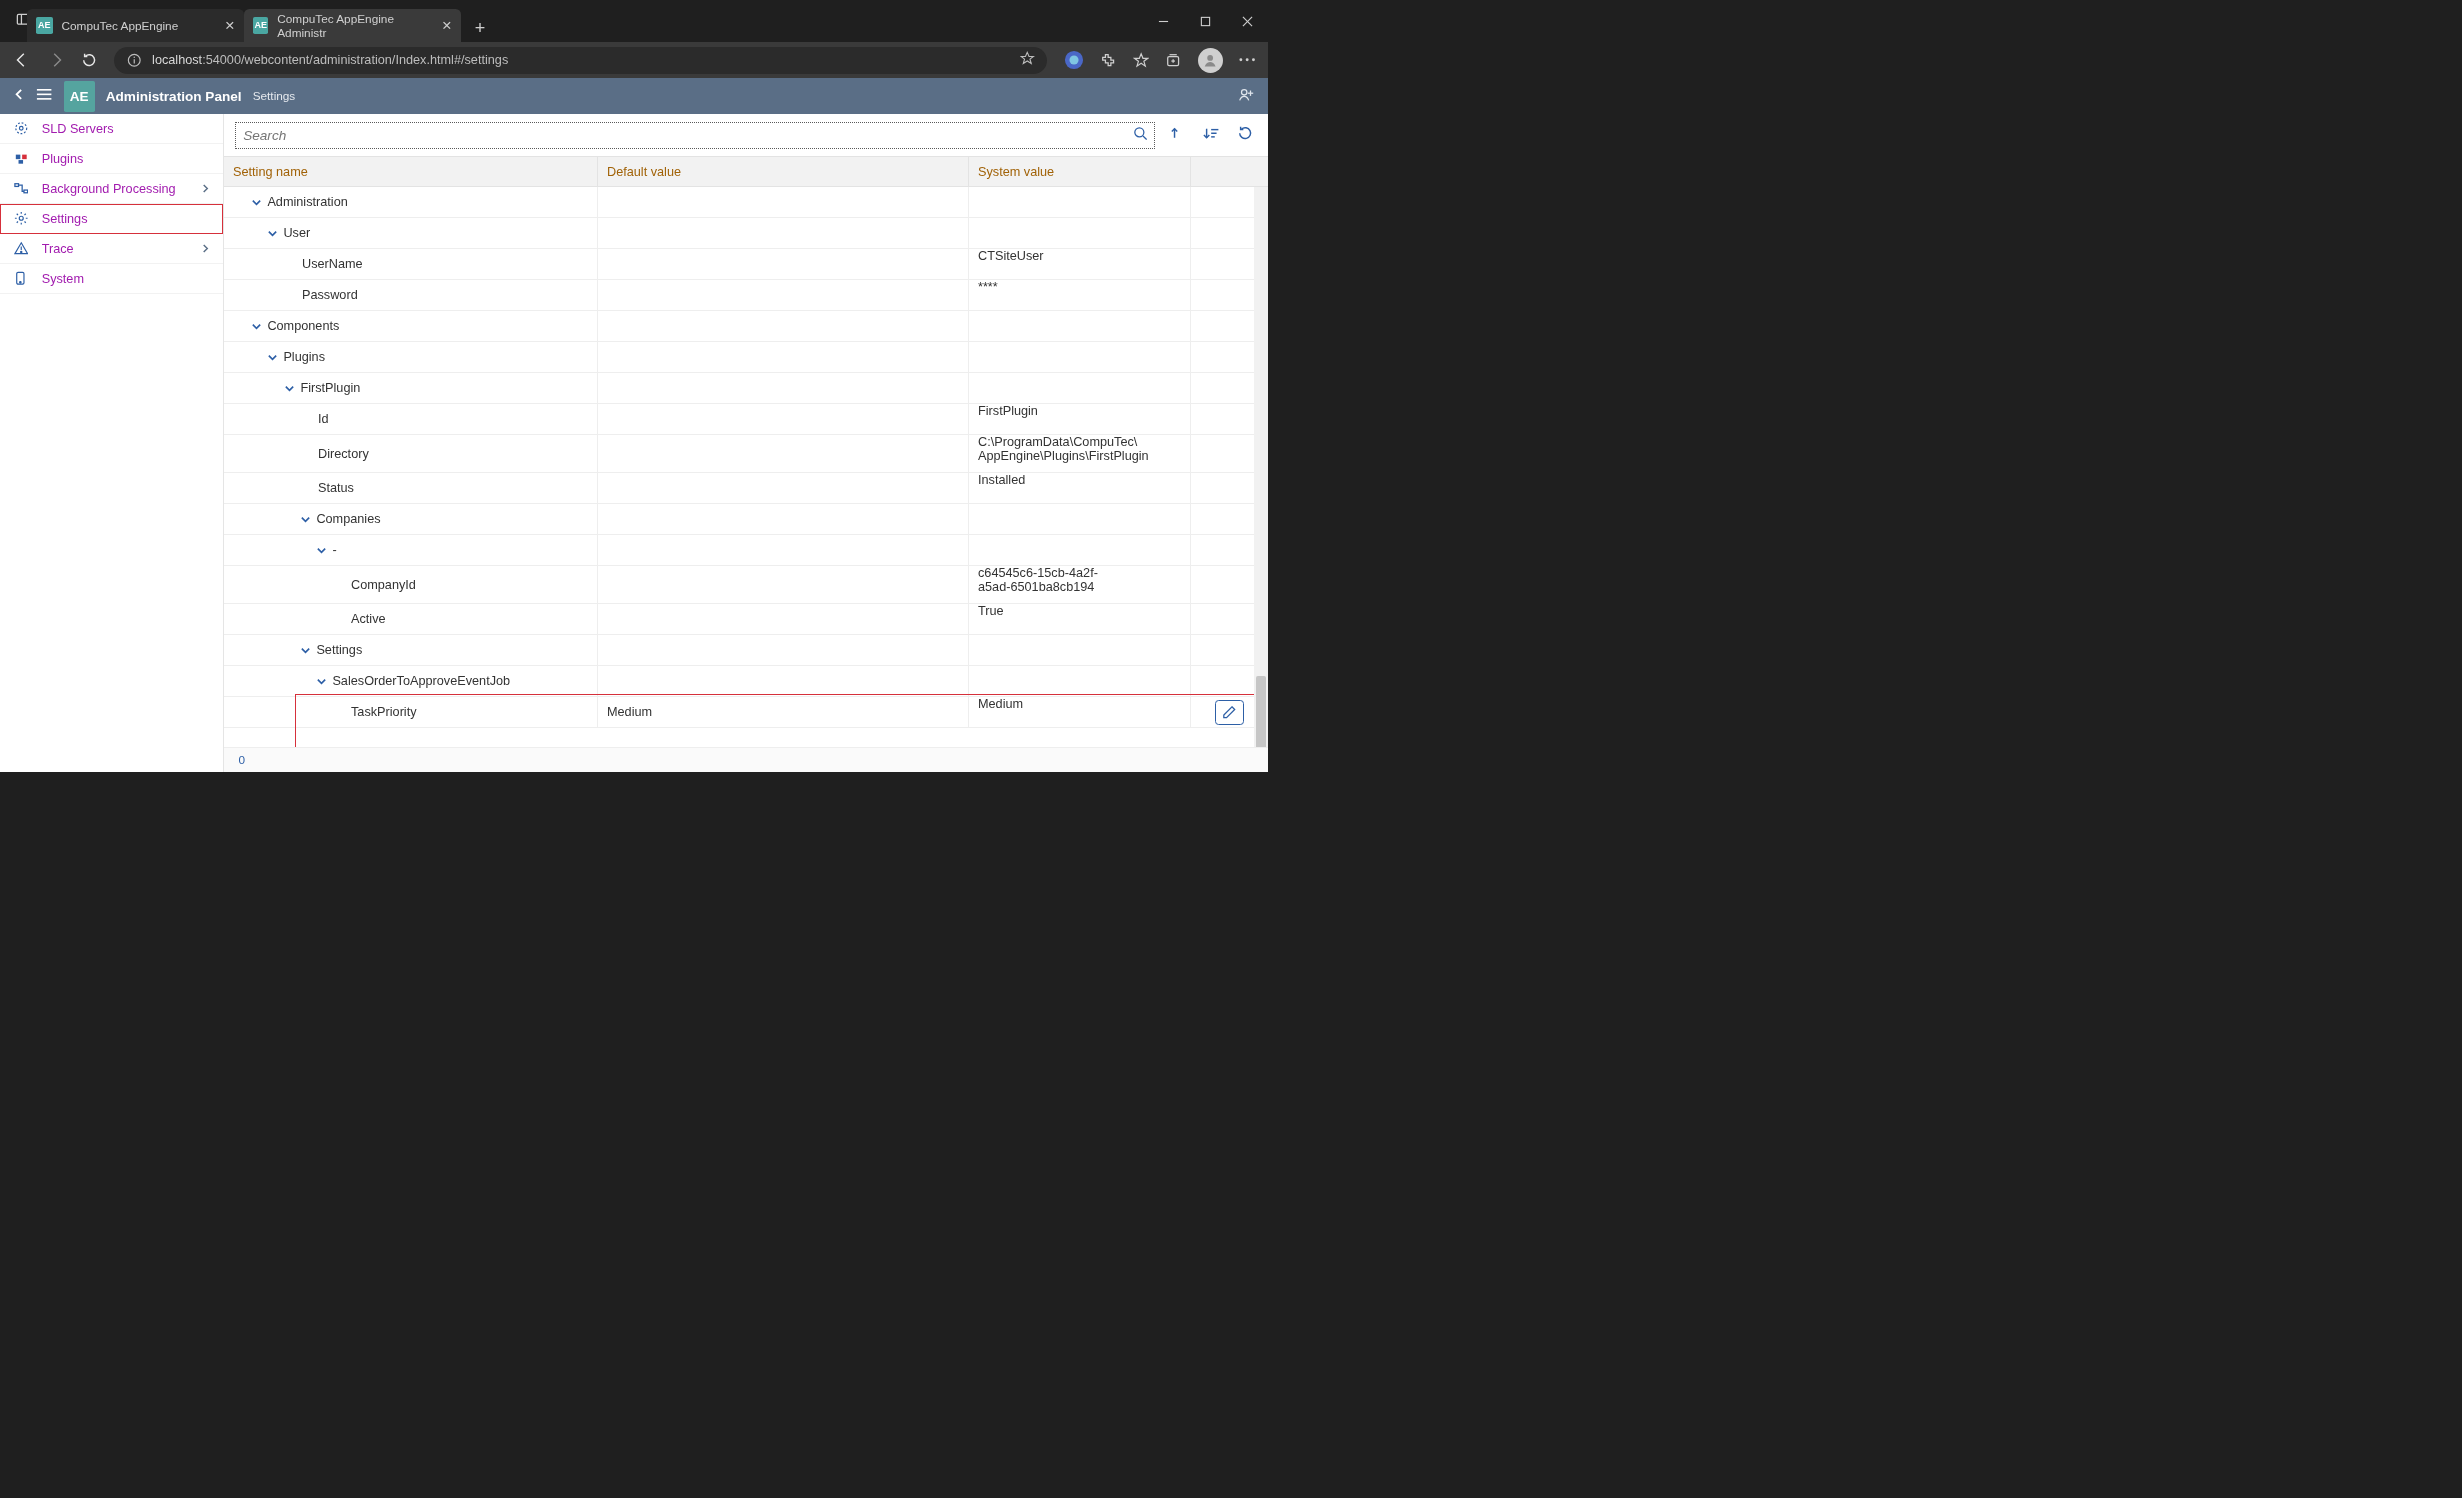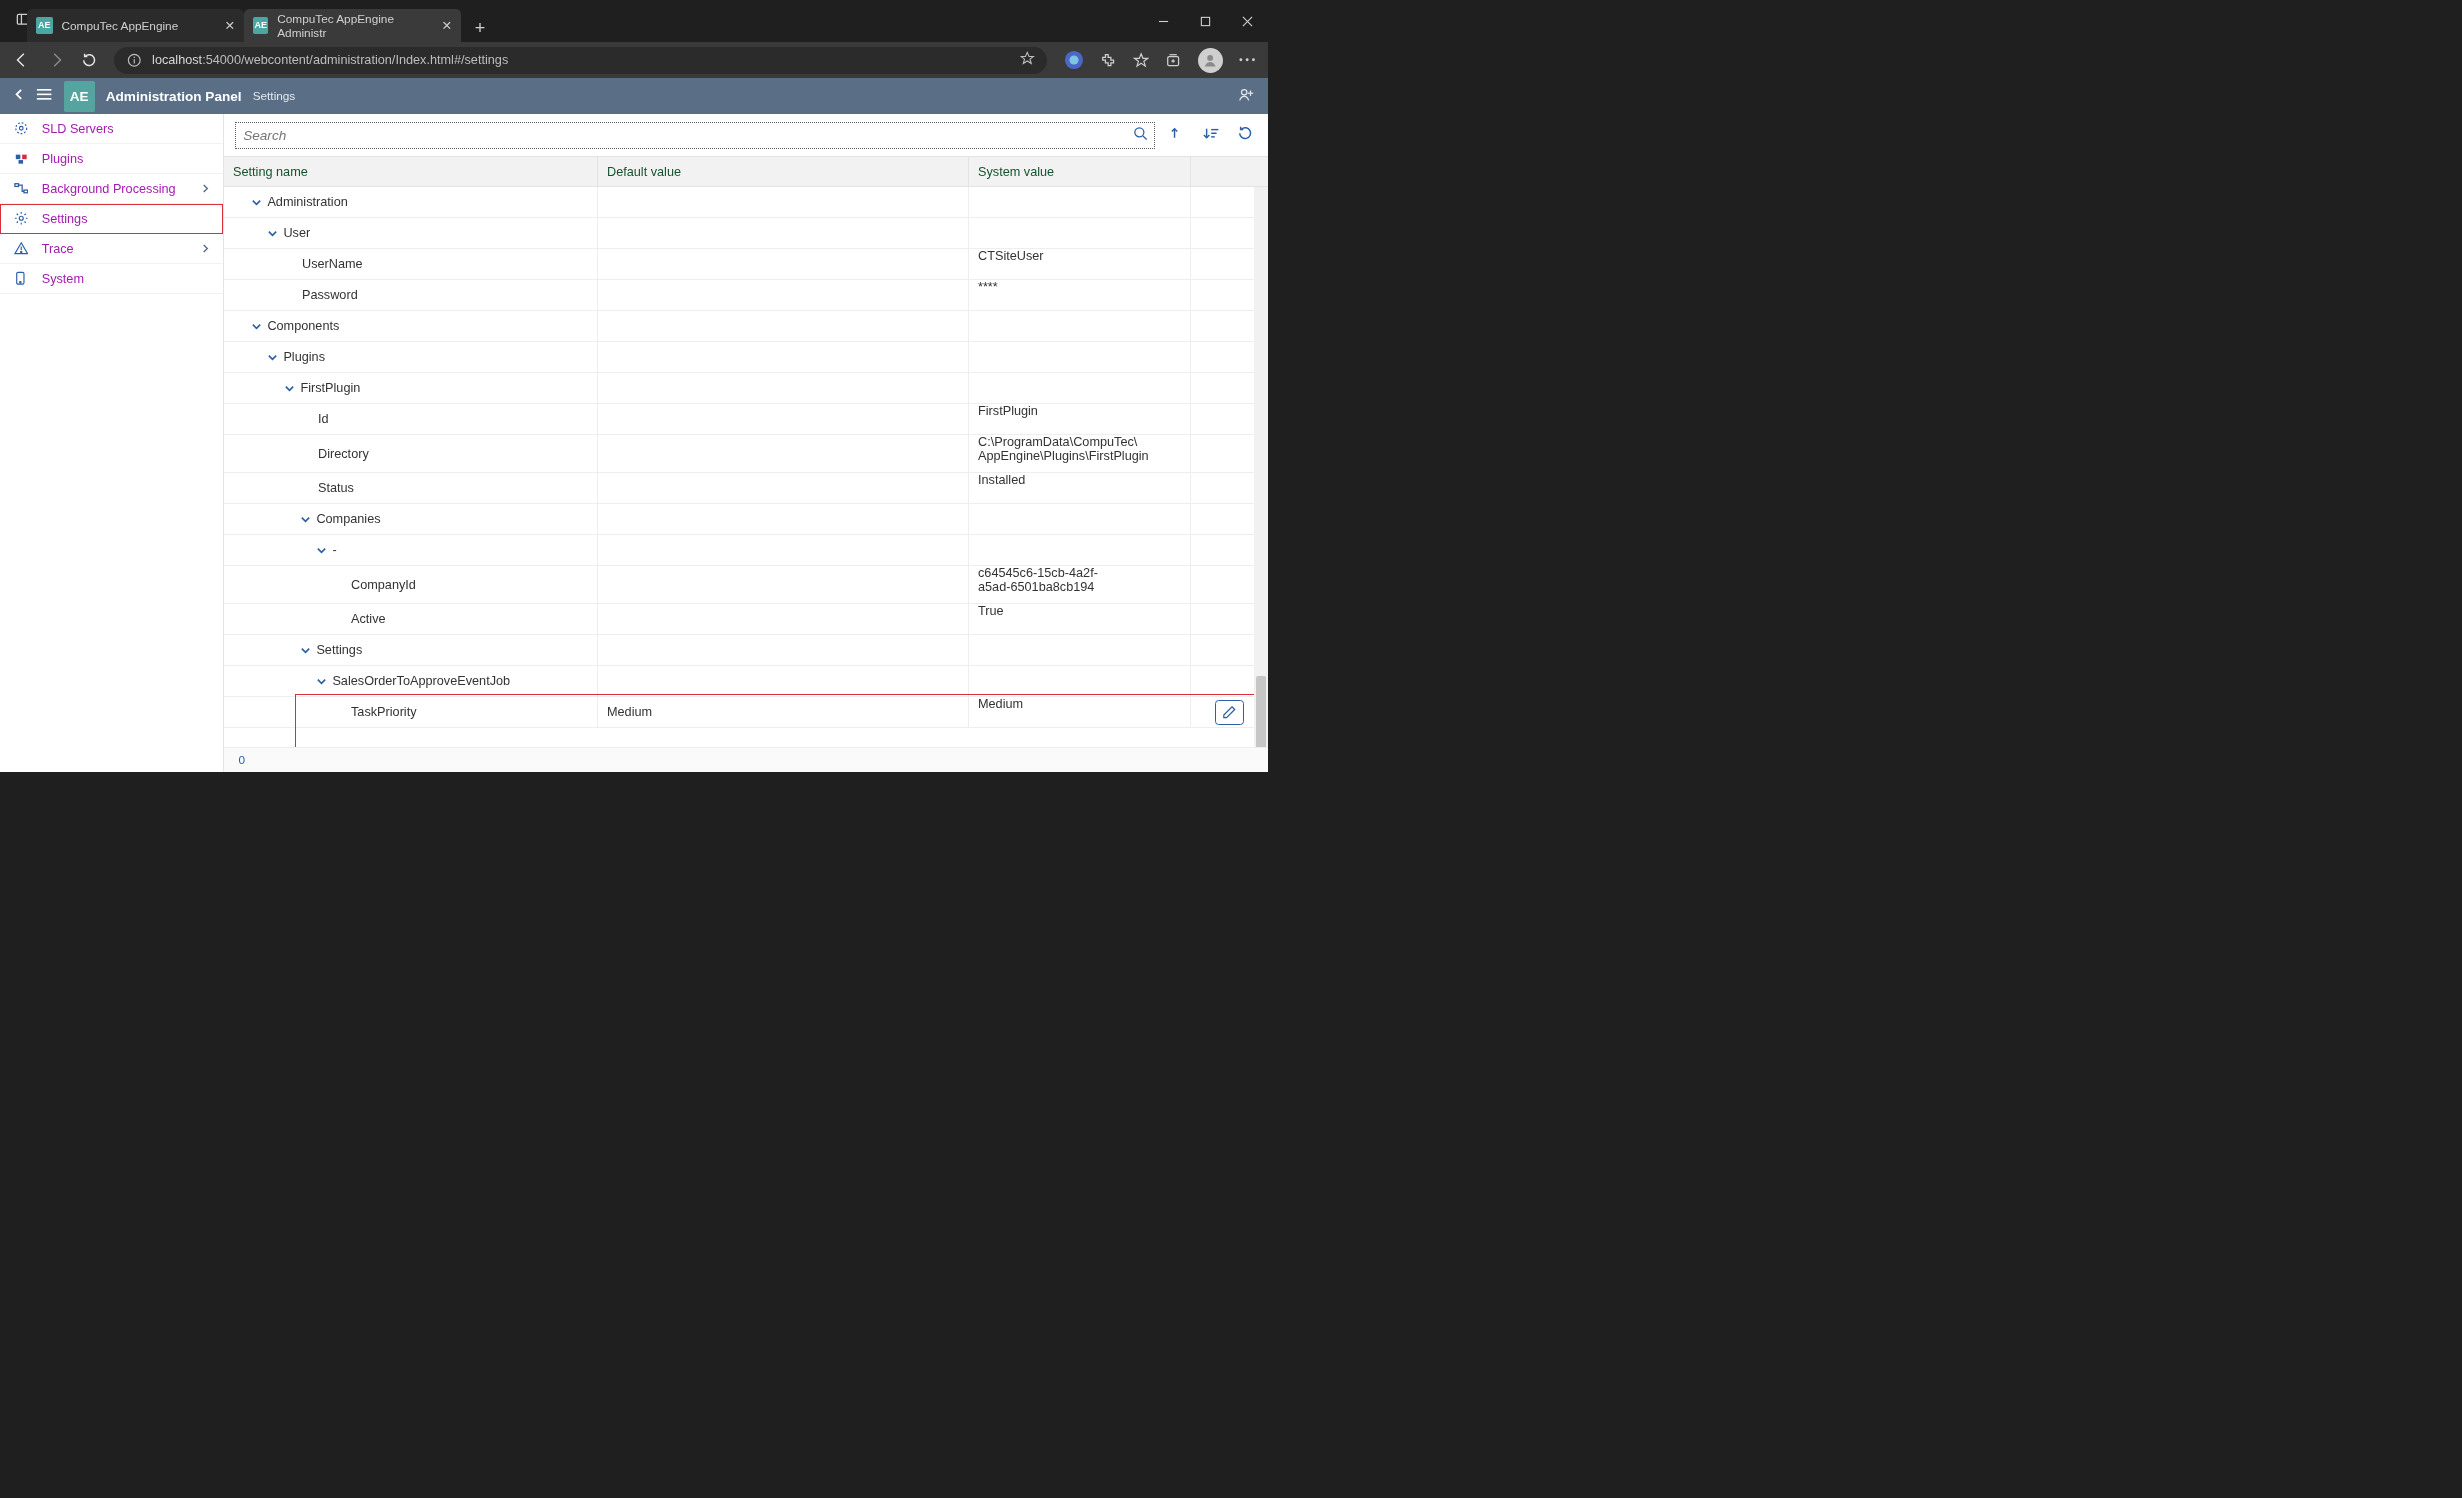--- a/index.html
+++ b/index.html
@@ -45,21 +45,21 @@
   .sb-item.selected { outline:1.8px solid #d6303b; outline-offset:-1.8px; }
   .sb-icon { width:16.3px; display:flex; justify-content:center; color:#2d5fa6; }
 
   
   .content { flex:1; display:flex; flex-direction:column; background:#fff; position:relative;}
   .toolbar { height:42px; display:flex; align-items:center; padding:0 11px; gap:11px; }
   .searchwrap { flex:1; display:flex; align-items:center; height:27px; border:0.9px dotted #5a5a5a; padding:0 7.2px; }
   .searchwrap input { flex:1; border:none; outline:none; font-size:13.6px; font-style:italic; color:#404040; background:transparent;}
   .toolbtn { color:#2d5fa6; padding:3.6px; cursor:pointer; }
 
-  .gridhdr { height:31px; background:#f2f2f2; border-top:0.9px solid #e3e3e3; border-bottom:0.9px solid #e3e3e3; display:flex; font-size:12.7px; color:#14532d; }
+  .gridhdr { height:31px; background:#f2f2f2; border-top:0.9px solid #e3e3e3; border-bottom:0.9px solid #e3e3e3; display:flex; font-size:12.7px; color:#a16207; }
   .col1 { width:374px; padding-left:9px; display:flex; align-items:center; border-right:0.9px solid #e3e3e3; }
   .col2 { width:371px; padding-left:9px; display:flex; align-items:center; border-right:0.9px solid #e3e3e3; }
   .col3 { flex:1; padding-left:9px; display:flex; align-items:center; border-right:0.9px solid #e3e3e3;}
   .col4 { width:77px; display:flex; align-items:center; justify-content:center;}
 
   .gridbody { flex:1; overflow:hidden; position:relative; }
   .row { height:31px; display:flex; border-bottom:0.9px solid #eee; font-size:12.7px; color:#333; }
   .row.tall { height:38px; }
   .row .col1 { border-right:0.9px solid #eee; }
   .row .col2 { border-right:0.9px solid #eee; }

